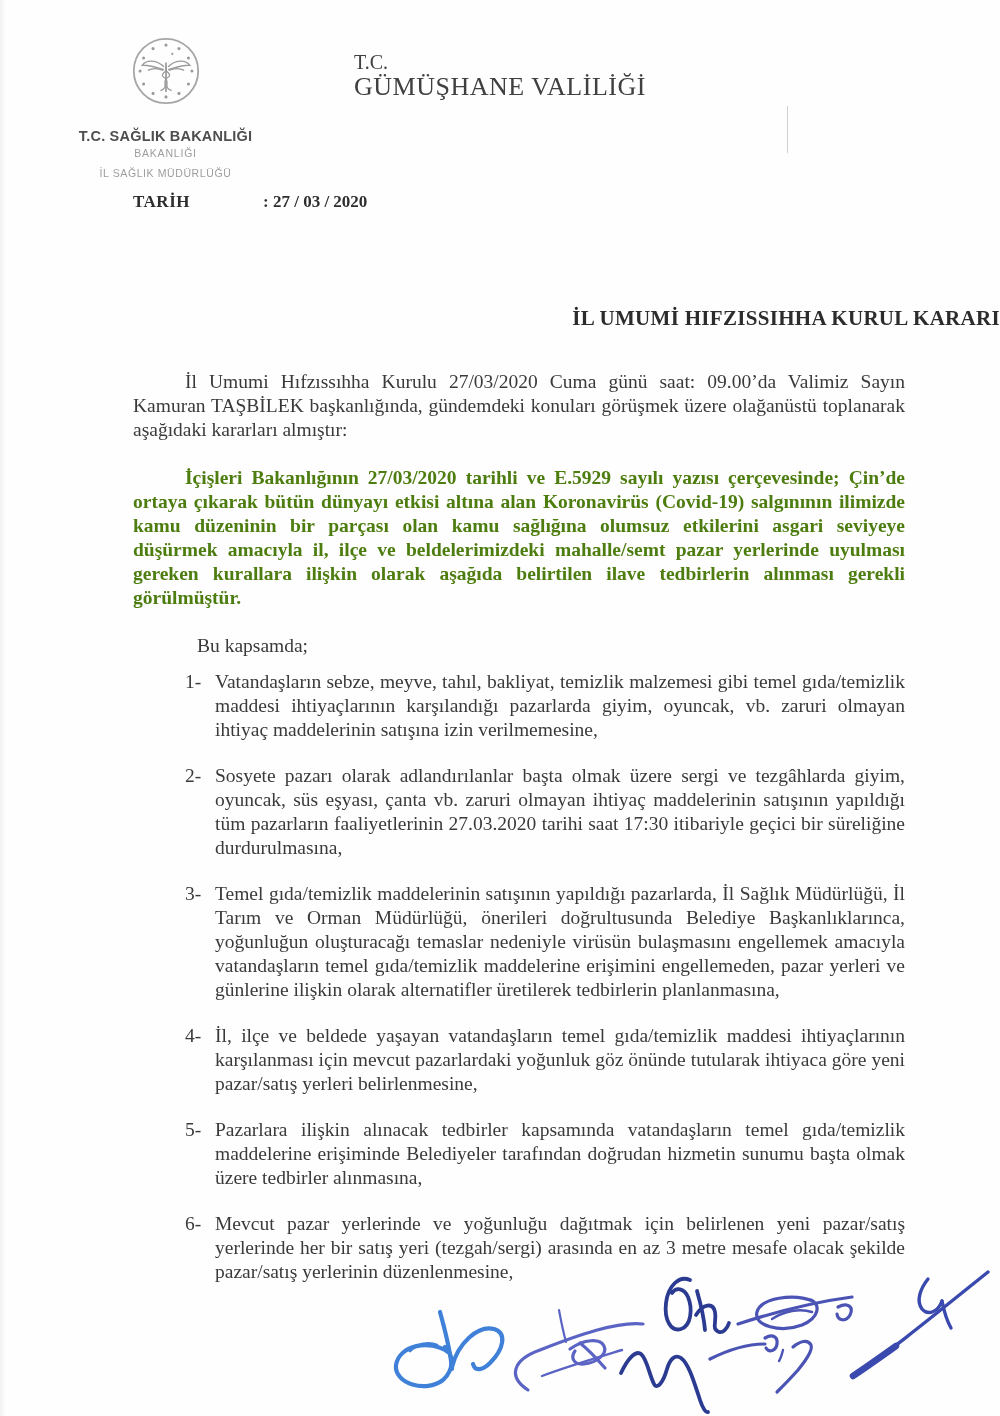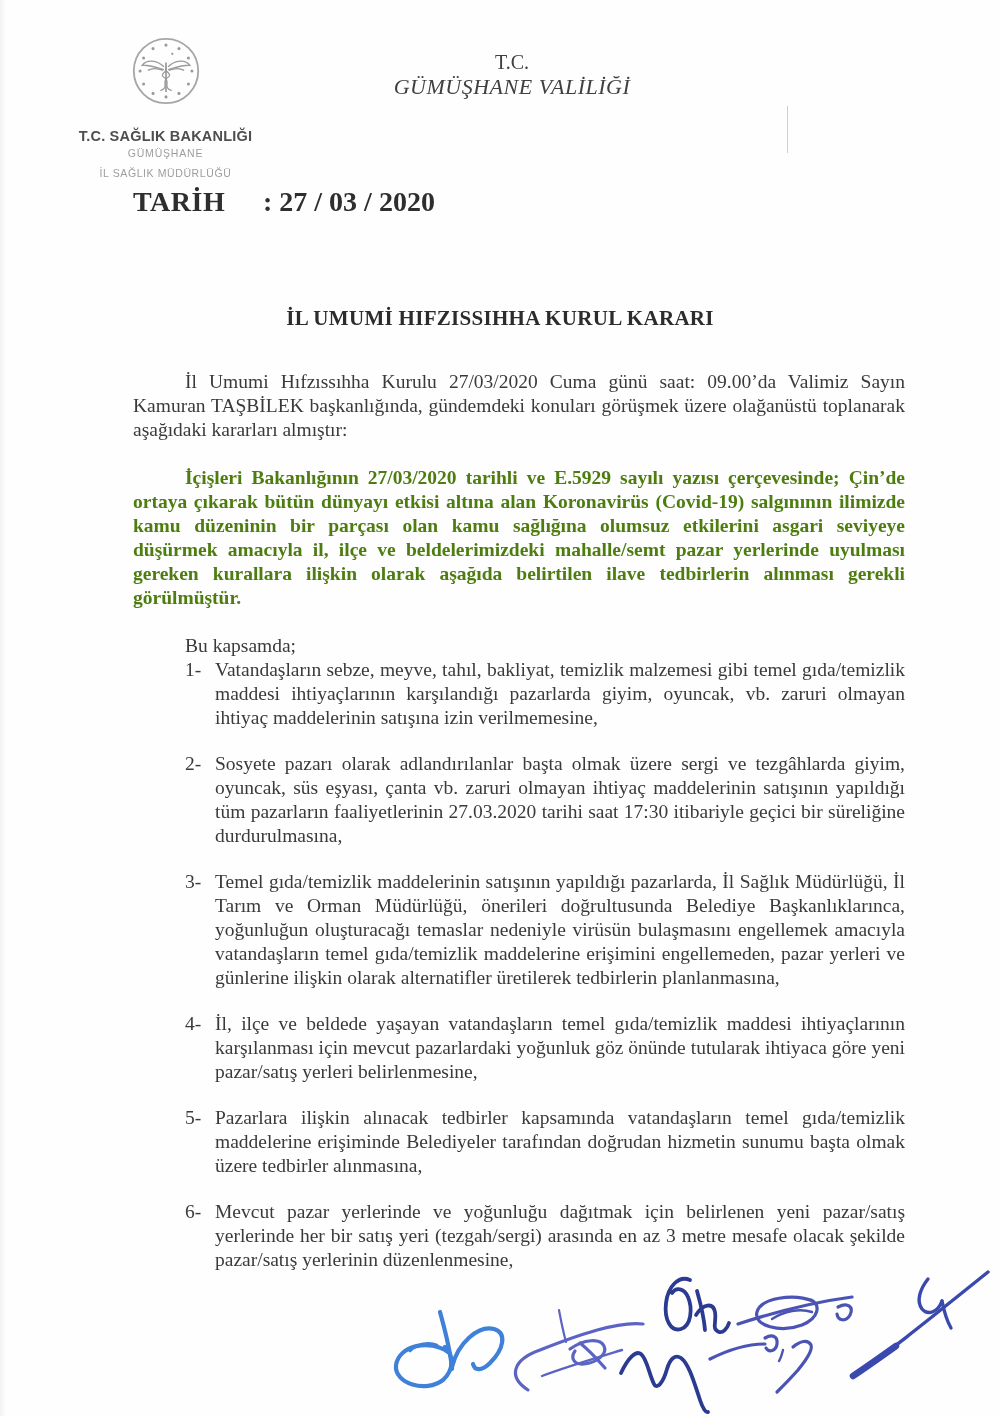--- a/index.html
+++ b/index.html
@@ -32,44 +32,44 @@
     font-family:"Liberation Sans", sans-serif;
     font-size:10.5px;letter-spacing:0.8px;color:#9d9d9d;
   }
   .min-sub2{
     margin-top:8px;
     font-family:"Liberation Sans", sans-serif;
     font-size:10.5px;letter-spacing:0.6px;color:#9d9d9d;
   }
 
   
-  .hdr-right{position:absolute;left:337px;top:50px;width:350px;text-align:center;color:#404040;}
+  .hdr-right{position:absolute;left:354px;top:50px;width:350px;color:#404040;}
   .gv1{font-size:20px;line-height:24px;}
-  .gv2{font-size:22px;line-height:26px;letter-spacing:0.5px;font-style:italic;}
+  .gv2{font-size:26px;line-height:26px;letter-spacing:0.5px;}
   .gv3{font-size:20px;line-height:25px;}
 
   
   .scan-line{position:absolute;left:787px;top:106px;width:1px;height:47px;background:#cfcfcf;}
 
   
-  .meta{position:absolute;left:133px;top:188px;font-weight:bold;font-size:28px;color:#2e2e2e;}
+  .meta{position:absolute;left:133px;top:188px;font-weight:bold;font-size:17px;color:#2e2e2e;}
   .meta-row{line-height:27px;}
   .ml{display:inline-block;width:130px;letter-spacing:0.5px;}
 
   
   .title{
     position:absolute;left:0;top:306px;width:100%;
-    text-align:center;font-weight:bold;font-size:21px;color:#2c2c2c;letter-spacing:0.3px;
+    text-align:right;font-weight:bold;font-size:21px;color:#2c2c2c;letter-spacing:0.3px;
   }
 
   
   .bodytext{position:absolute;left:133px;top:370px;width:772px;font-size:19.5px;line-height:24px;}
   .para{margin:0 0 24px 0;text-align:justify;text-indent:52px;}
   .para.bold{font-weight:bold;color:#4d7c0f;}
-  .scope{margin:0;text-indent:52px;line-height:24px;}
+  .scope{margin:12px;text-indent:52px;line-height:24px;}
   .items{margin:0;}
   .item{
     position:relative;margin:22px 0 0 52px;padding-left:30px;
     text-align:justify;line-height:24px;
   }
   .item:first-child{margin-top:0;}
   .num{position:absolute;left:0;top:0;}
 
   
   .sigs{position:absolute;left:0;top:1255px;width:1000px;height:161px;}
@@ -111,21 +111,21 @@
         <path d="M -4 -1 C -12 -4 -20 -4 -26 -1"></path>
         <path d="M 4 -1 C 12 -4 20 -4 26 -1"></path>
       </g>
 
       <g fill="none" stroke="#9a9a9a" stroke-width="1.8">
         <path d="M -8 28 C 6 23 -8 15 3 9 C 11 4 -6 0 1 -6"></path>
         <path d="M 8 28 C -6 23 8 15 -3 9 C -11 4 6 0 -1 -6"></path>
       </g>
     </svg>
     <div class="min-name">T.C. SAĞLIK BAKANLIĞI</div>
-    <div class="min-sub1">GÜMÜŞHANE</div>
+    <div class="min-sub1">BAKANLIĞI</div>
     <div class="min-sub2">İL SAĞLIK MÜDÜRLÜĞÜ</div>
   </div>
 
   <div class="hdr-right">
     <div class="gv1">T.C.</div>
     <div class="gv2">GÜMÜŞHANE VALİLİĞİ</div>
   </div>
 
   <div class="scan-line"></div>
 

